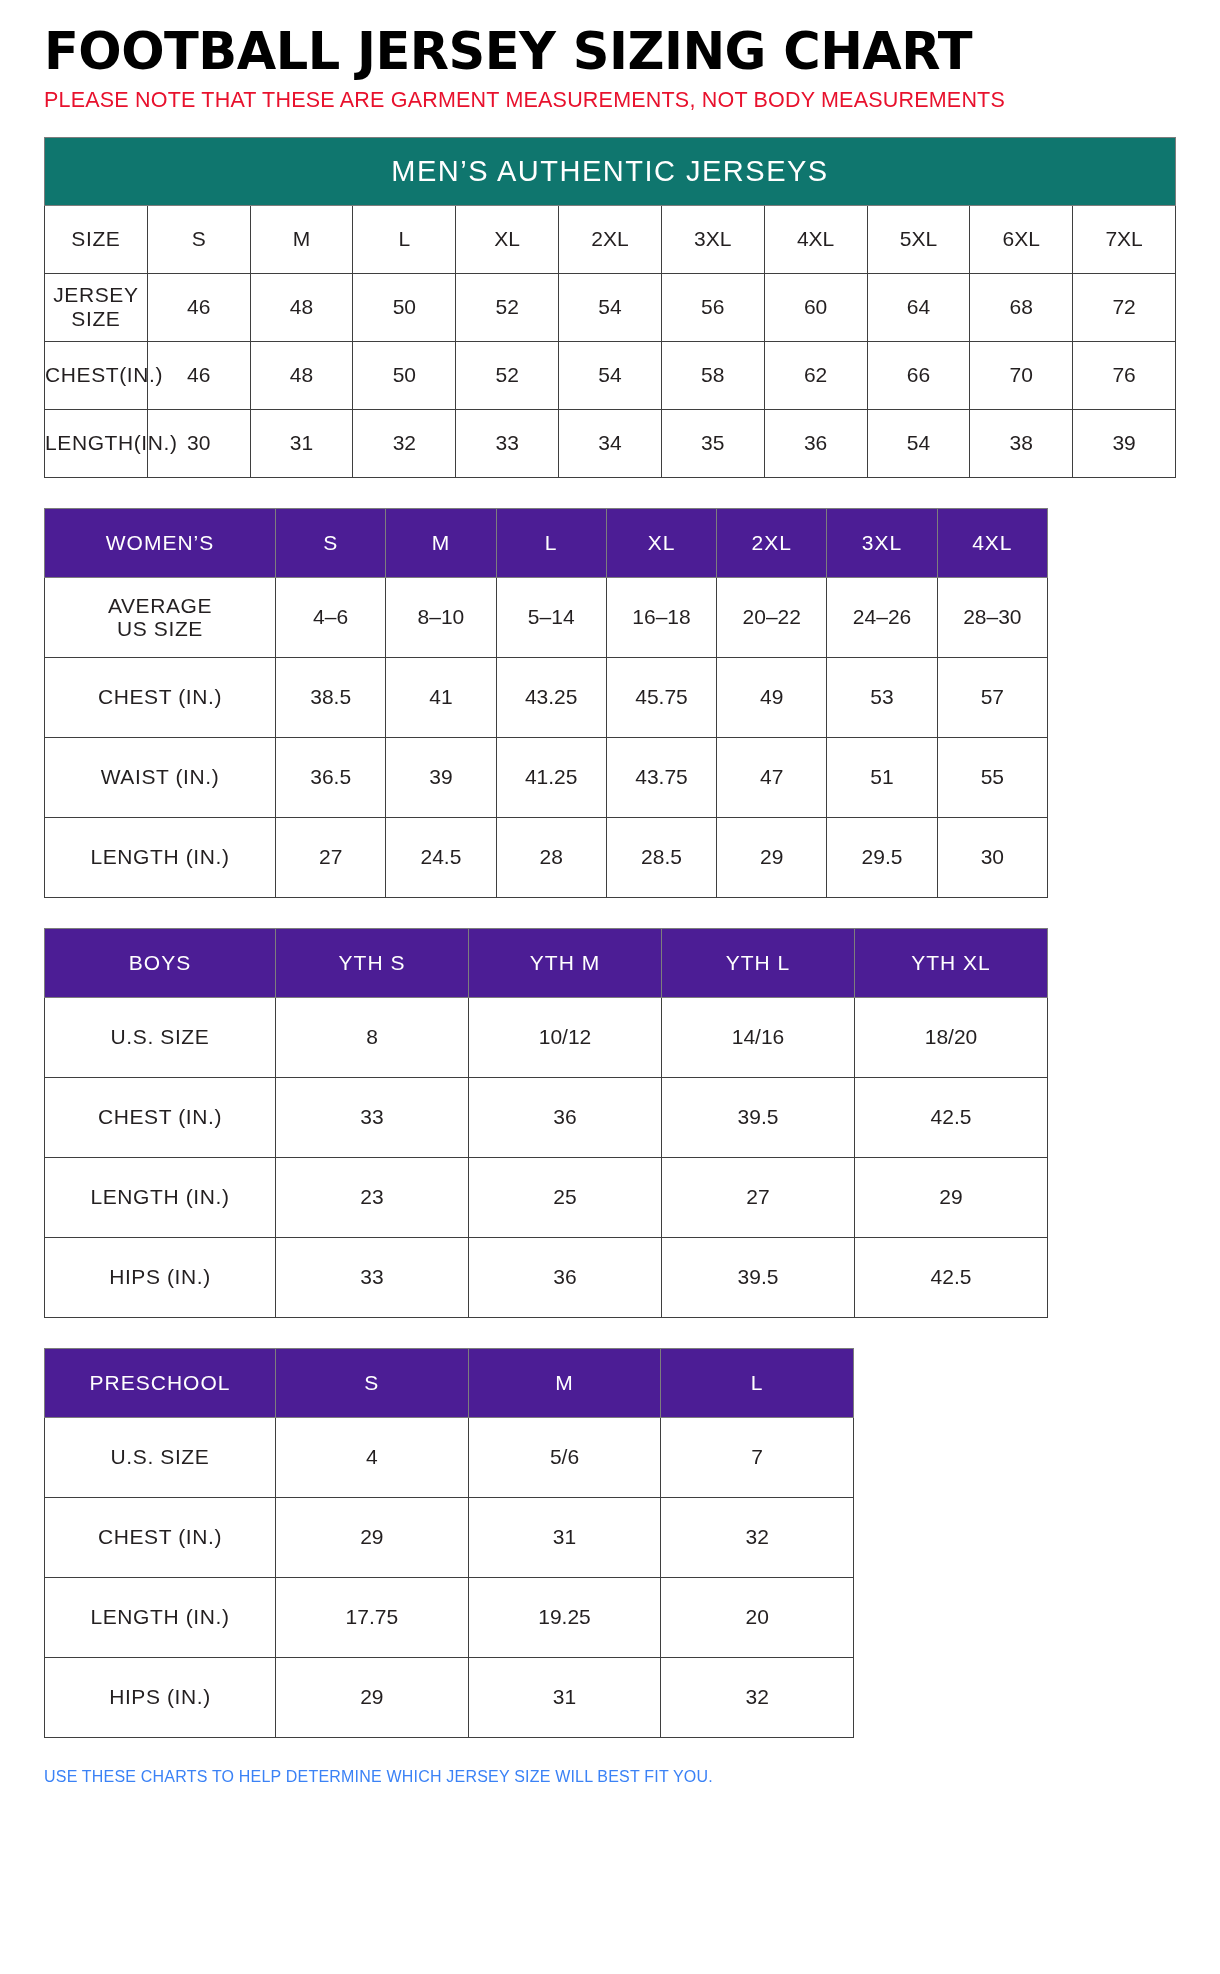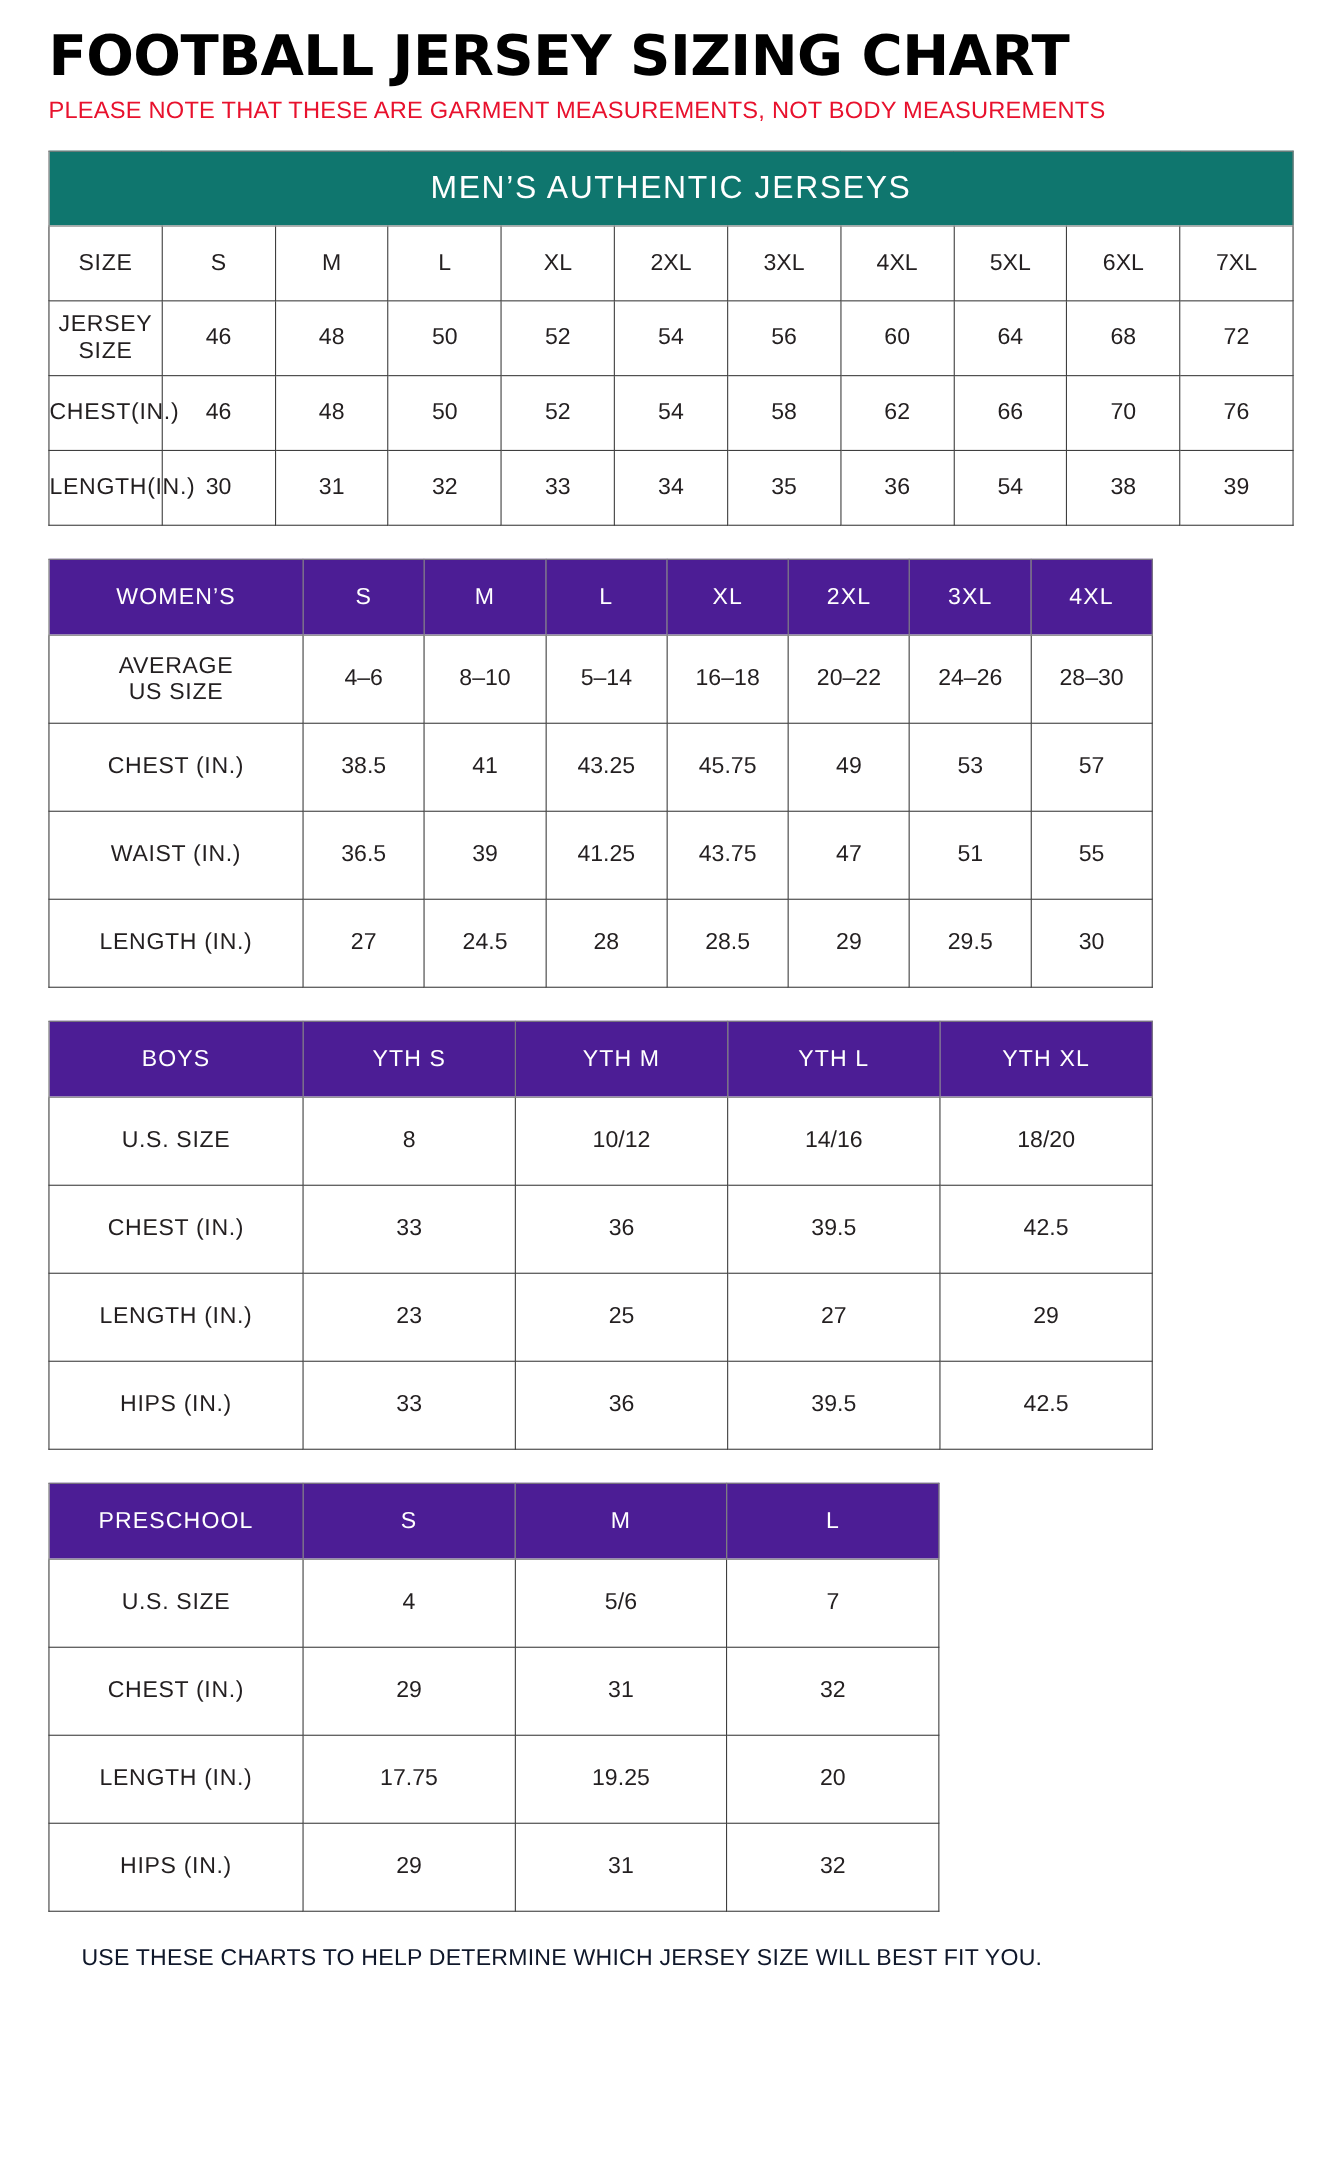--- a/index.html
+++ b/index.html
@@ -91,25 +91,24 @@
   #boys-table .c0 { width: 230px; }
   #boys-table .hdr { height: 68px; }
 
   
   #preschool-table { width: 810px; }
   #preschool-table td { height: 79px; }
   #preschool-table .c0 { width: 230px; }
   #preschool-table .hdr { height: 68px; }
 
   .footer {
-    color: #0f172a;
-    font-size: 21px;
+    color: #3b82f6;
+    font-size: 16px;
     letter-spacing: 0.2px;
     margin-top: 6px;
-    margin-left: 30px;
   }
 </style>
 </head>
 <body>
 
 <div class="page">
 
   <h1 class="main-title">FOOTBALL JERSEY SIZING CHART</h1>
   <p class="note">PLEASE NOTE THAT THESE ARE GARMENT MEASUREMENTS, NOT BODY MEASUREMENTS</p>
 

